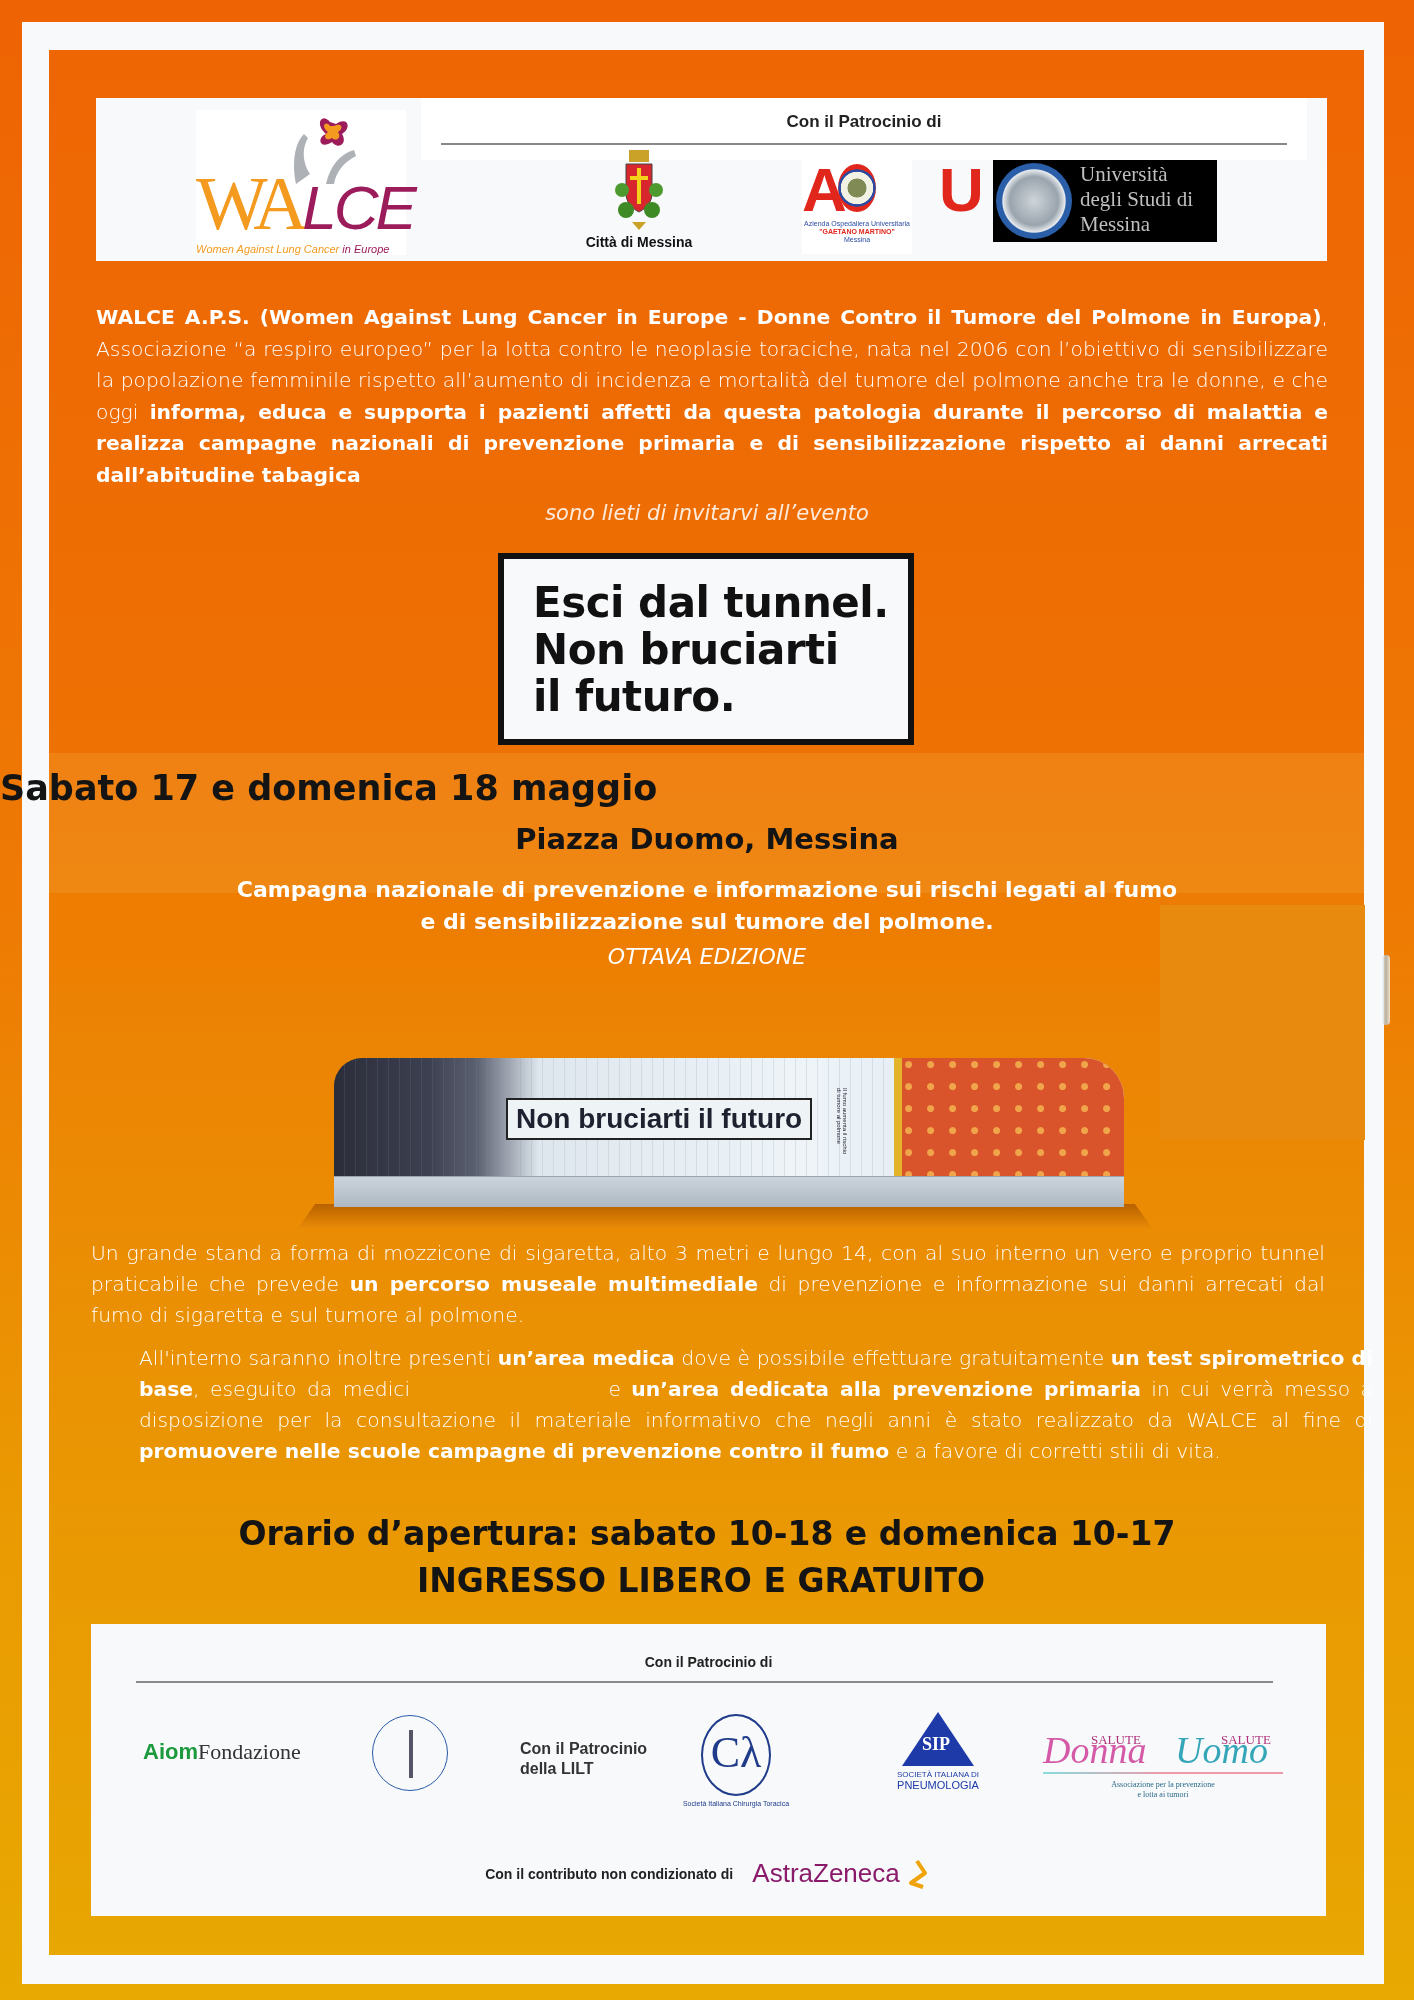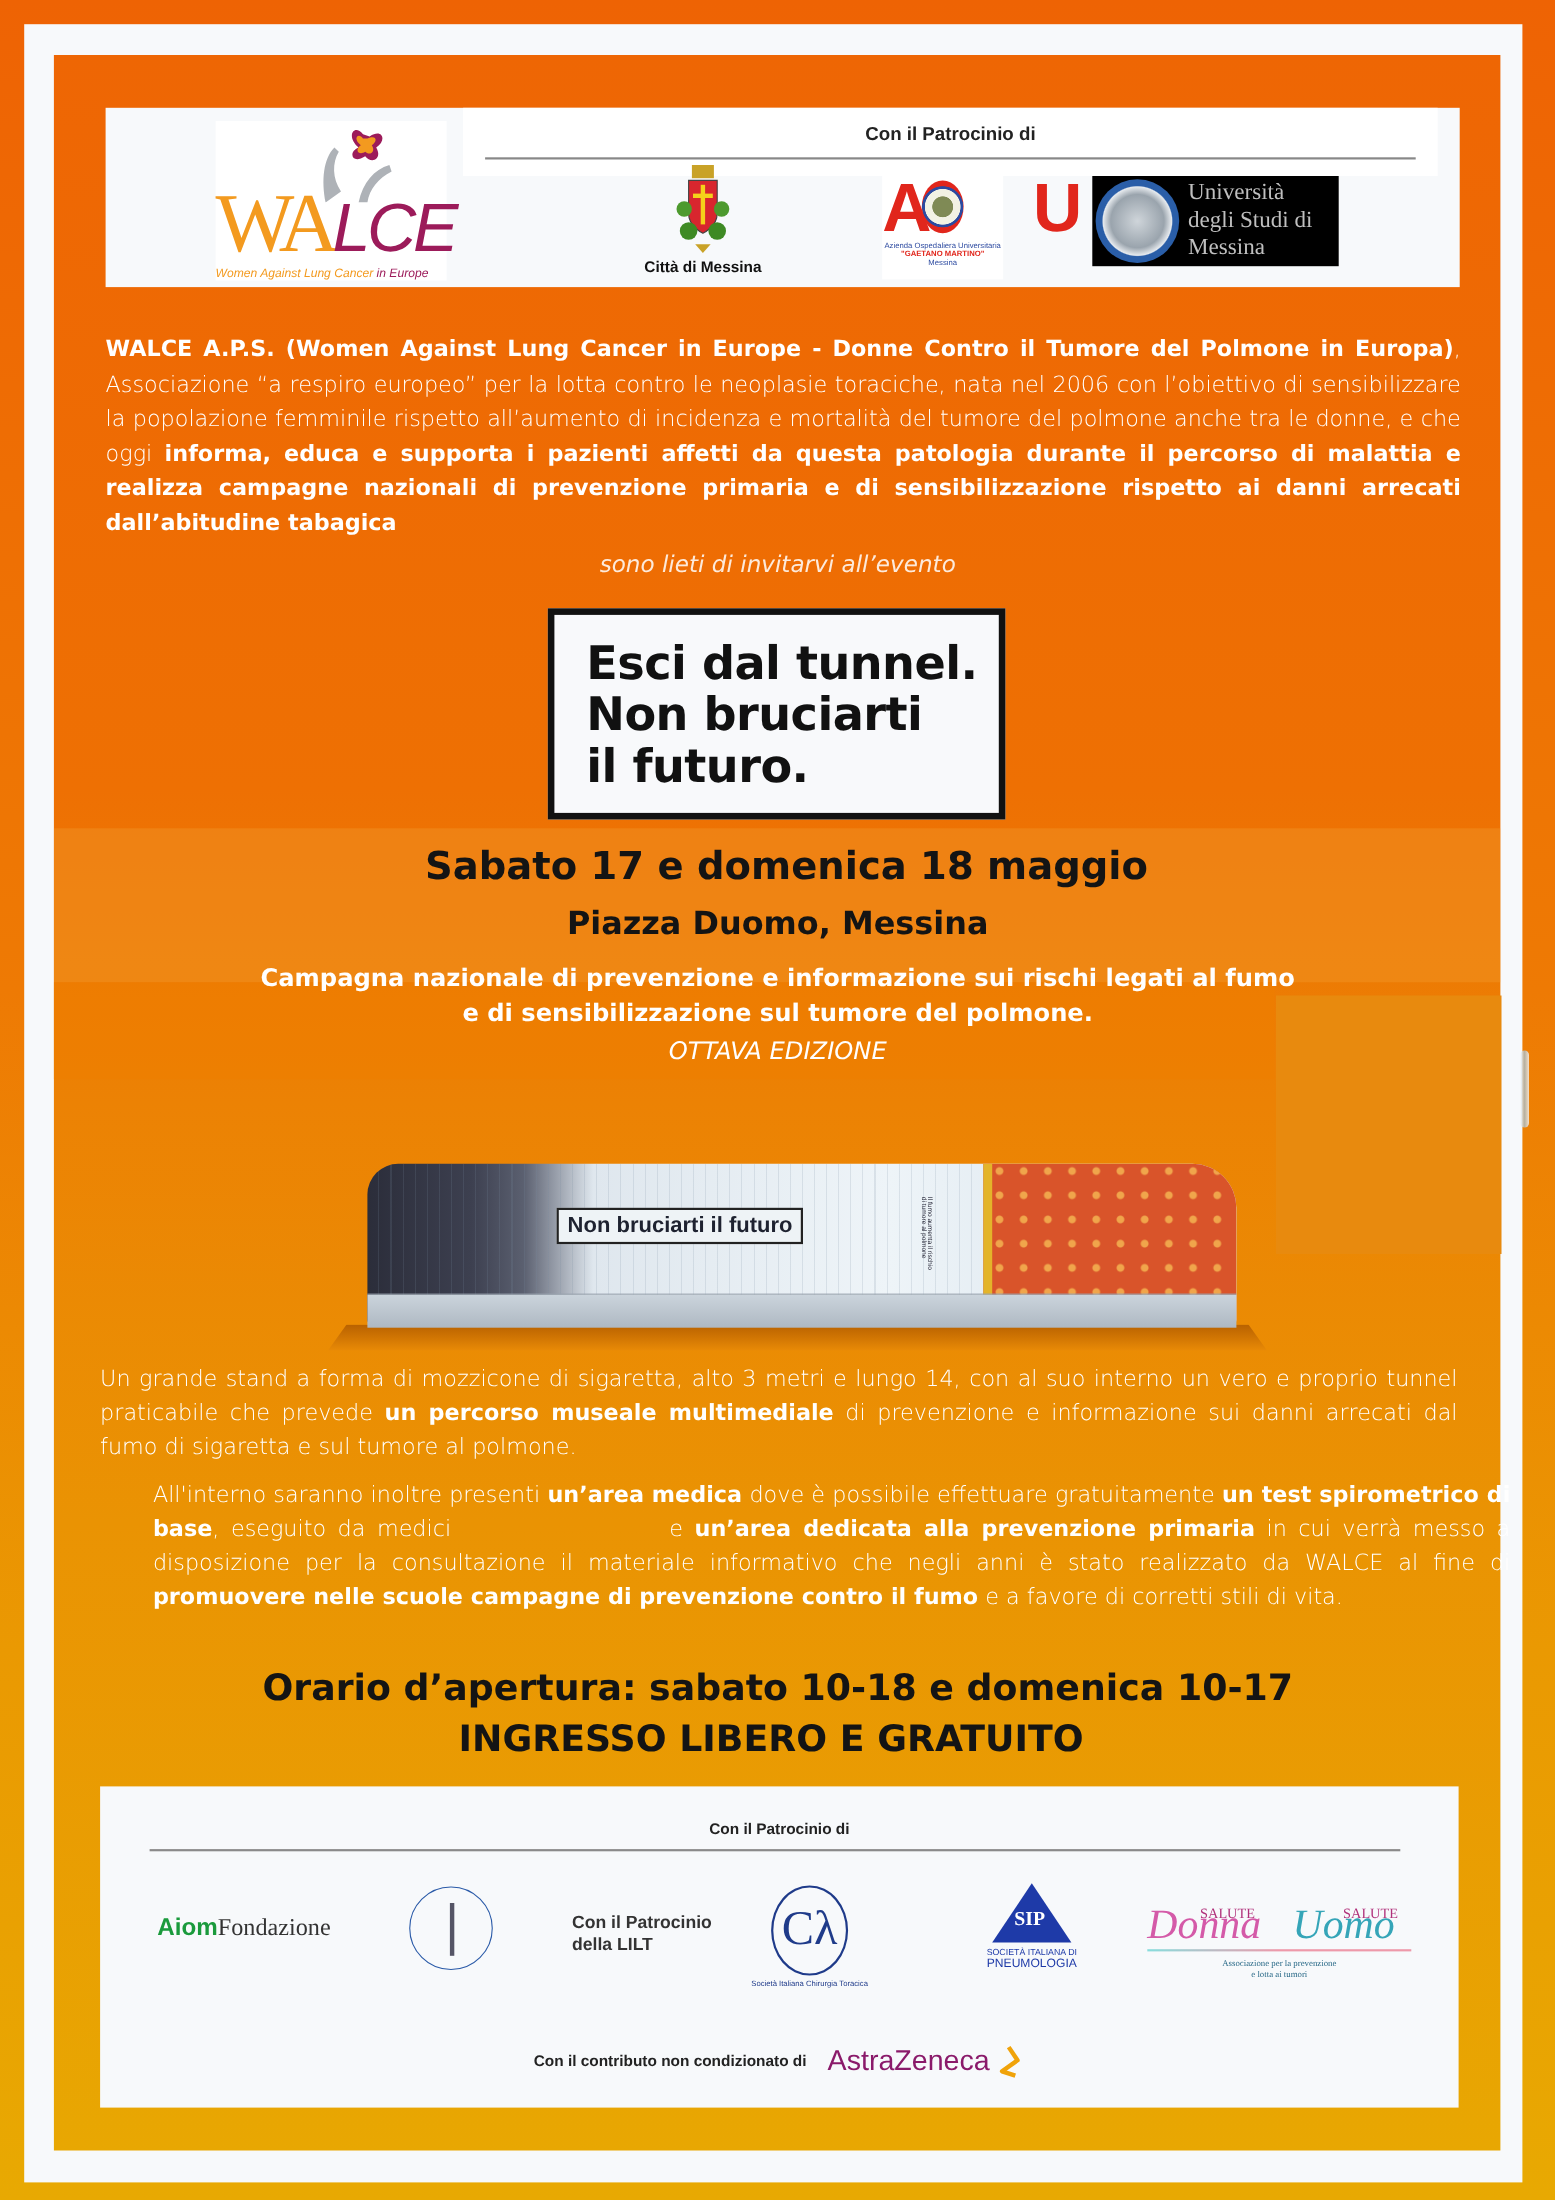--- a/index.html
+++ b/index.html
@@ -106,21 +106,21 @@
   }
   .slogan-box {
     position:absolute; left:498px; top:553px; width:416px; height:192px;
     background:#f8f9fb; border:6px solid #111; box-sizing:border-box;
   }
   .slogan-text {
     position:absolute; left:29px; top:20px; font-family:"DejaVu Sans", sans-serif; font-weight:bold;
     font-size:42px; line-height:47px; color:#111; letter-spacing:-0.5px;
   }
   .date-line {
-    position:absolute; left:16px; right:0; top:768px; text-align:center;
+    position:absolute; left:0; right:0; top:768px; text-align:left;
     font-weight:bold; font-size:35px; color:#141414;
   }
   .place-line {
     position:absolute; left:0; right:0; top:822px; text-align:center;
     font-weight:bold; font-size:29px; color:#141414;
   }
   .campaign-line {
     position:absolute; left:0; right:0; top:874px; text-align:center;
     font-weight:bold; font-size:22px; line-height:32px; color:#fff;
   }
@@ -151,21 +151,21 @@
     background:radial-gradient(circle at 30% 30%, #f0a54b 0 3px, transparent 4px) 0 0/22px 22px, #d9542a;
     border-left:8px solid #e3b42a;
   }
   .tunnel-base {
     position:absolute; left:22px; top:118px; width:790px; height:30px;
     background:linear-gradient(180deg, #cbd4dc, #aeb8c2);
     border-top:1px solid #9aa4ae;
   }
   .tunnel-label {
     position:absolute; left:194px; top:40px; padding:3px 8px; border:2px solid #222; background:#eef3f6;
-    font-family:"Liberation Sans", sans-serif; font-weight:bold; font-size:20px; color:#1e2230;
+    font-family:"Liberation Sans", sans-serif; font-weight:bold; font-size:28px; color:#1e2230;
   }
   .tunnel-warning {
     position:absolute; left:522px; top:30px; width:14px; height:70px;
     writing-mode:vertical-rl; font-size:6px; font-family:"Liberation Sans", sans-serif; color:#223;
   }
 
   
   .body-p {
     position:absolute; left:91px; width:1234px; font-size:20.3px; line-height:31px; color:#fff;
     text-align:justify; font-weight:300;

